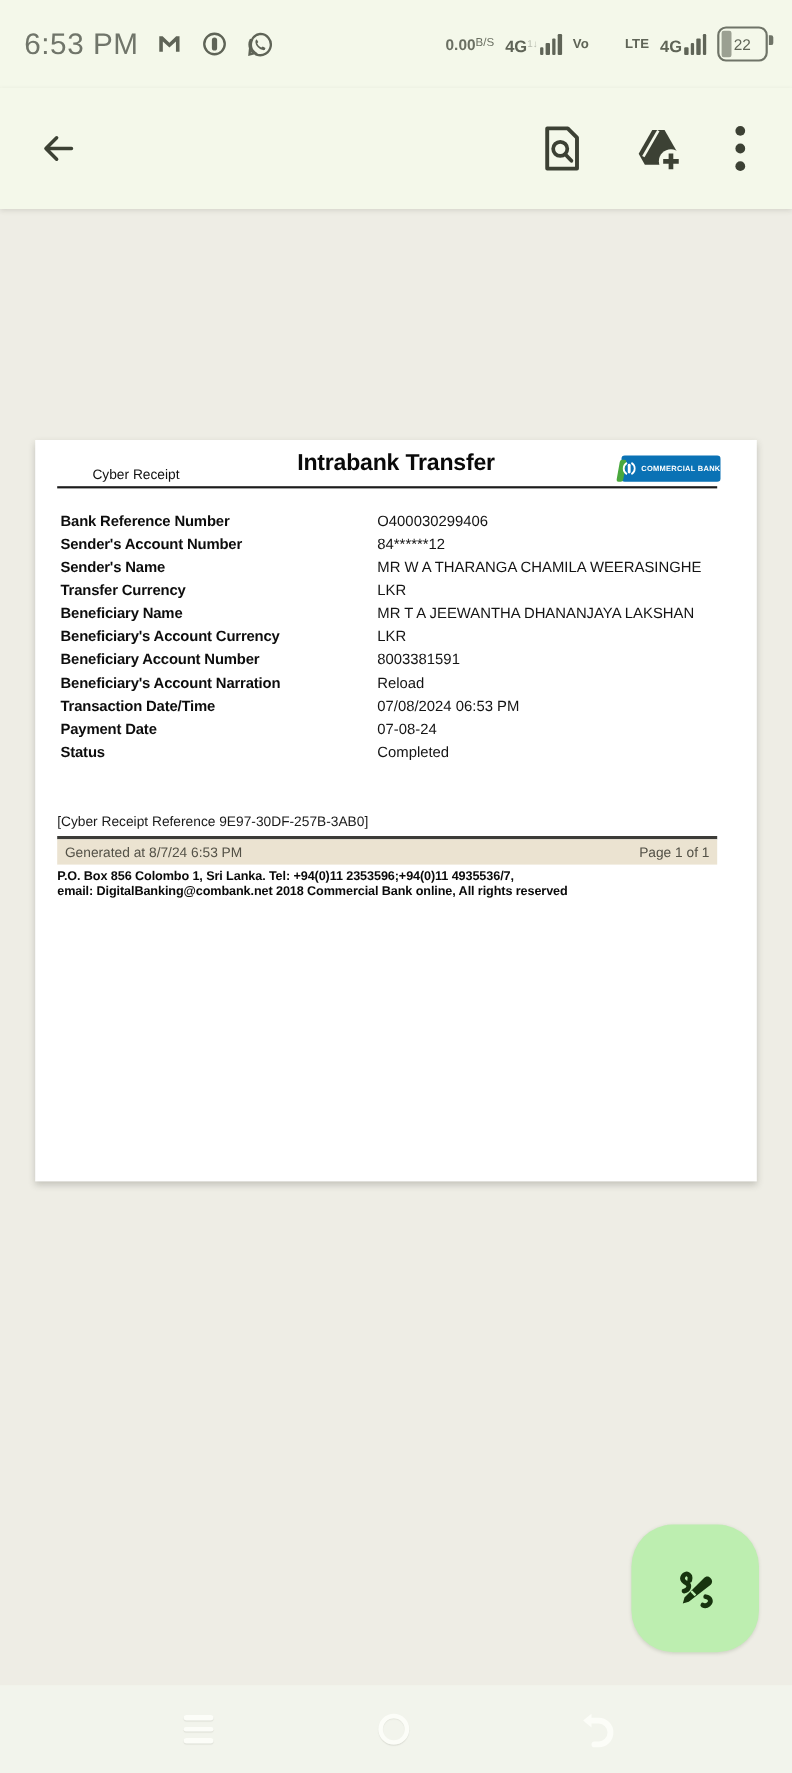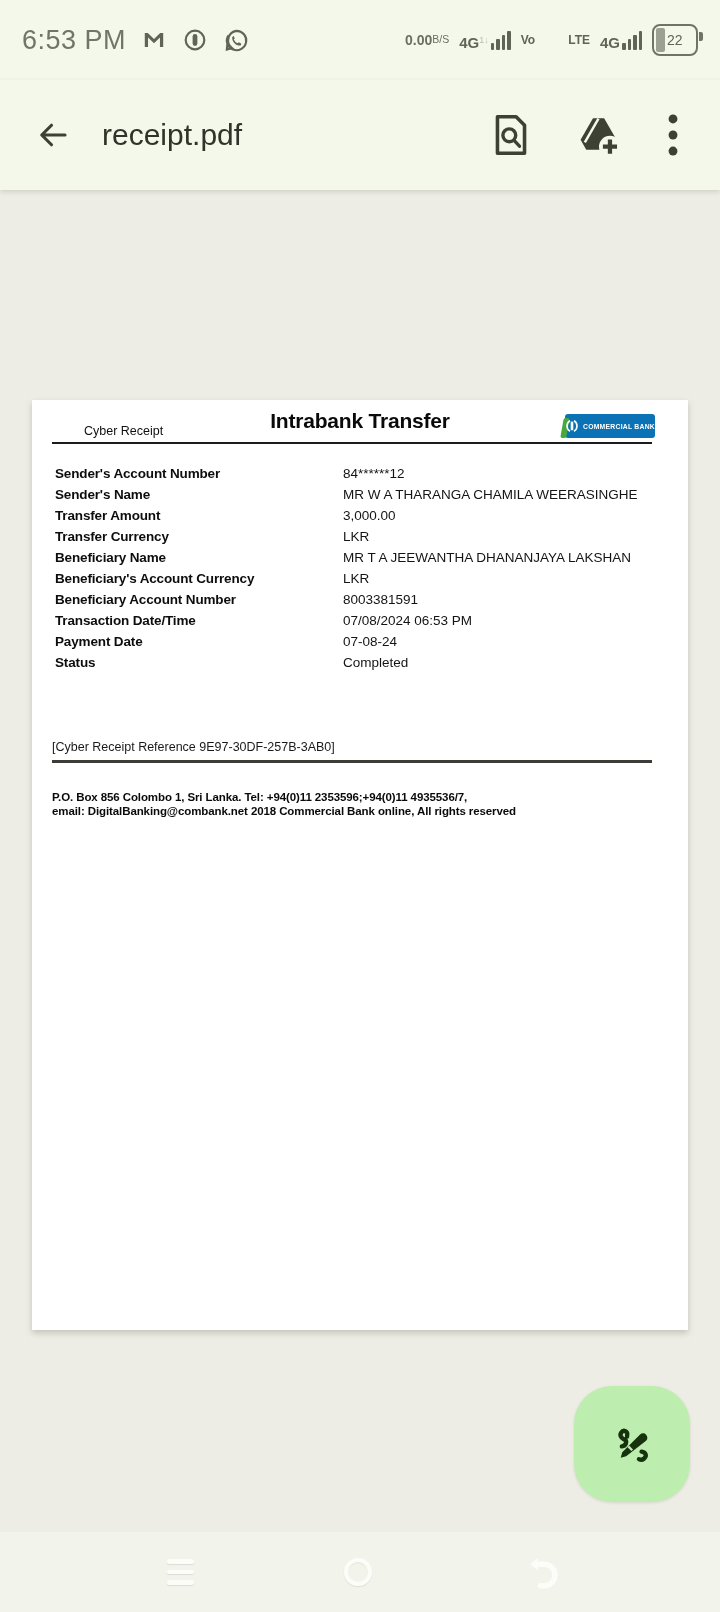--- a/index.html
+++ b/index.html
@@ -35,21 +35,21 @@
 
   
   .app-bar { position:absolute; top:80px; left:0; width:720px; height:110px; background:#f4f8ea;
     display:flex; align-items:center; box-shadow:0 2px 5px rgba(60,60,50,.16); z-index:5; }
   .back-btn { width:70px; height:70px; margin-left:18px; display:flex; align-items:center; justify-content:center; }
   .ab-title { font-size:30px; color:#2f342a; margin-left:14px; }
   .ab-actions { margin-left:auto; display:flex; align-items:center; gap:46px; padding-right:42px; }
   .ab-ic { display:flex; align-items:center; justify-content:center; }
 
   
-  .pdf-page { position:absolute; left:32px; top:400px; width:656px; height:930px; background:#ffffff;
+  .pdf-page { position:absolute; left:32px; top:400px; width:656px; height:674px; background:#ffffff;
     box-shadow:0 3px 6px rgba(50,50,40,.22); font-family:"Liberation Sans", sans-serif; color:#111; }
 
   .doc-type { position:absolute; left:52px; top:24px; font-size:12.5px; color:#101010; }
   .doc-title { position:absolute; left:0; top:9px; width:656px; text-align:center; font-size:21px; font-weight:700; color:#0a0a0a; letter-spacing:-.2px; }
 
   .bank-logo { position:absolute; right:33px; top:14px; width:90px; height:24px; background:#0a72b5;
     border-radius:3px; display:flex; align-items:center; justify-content:center; gap:4px; }
   .bank-logo::before { content:""; position:absolute; left:-3px; bottom:0; width:6px; height:20px;
     background:#49a83d; transform:skewX(-10deg); border-radius:2px; z-index:-0; }
   .logo-emblem { width:14px; height:14px; position:relative; flex:0 0 auto; }
@@ -154,21 +154,20 @@
       </span>
     </div>
   </div>
 
   <div class="app-bar">
     <div class="back-btn">
       <svg width="36" height="36" viewBox="0 0 24 24">
         <path d="M20 12H5.5M11 5.5 4.5 12l6.5 6.5" fill="none" stroke="#3c4134" stroke-width="2.1" stroke-linecap="round" stroke-linejoin="round"></path>
       </svg>
     </div>
-    <span class="ab-title">receipt.pdf</span>
     <div class="ab-actions">
       <span class="ab-ic">
         <svg width="38" height="44" viewBox="0 0 22 26">
           <path d="M3 2.2h11l5 5v16.6H3z" fill="none" stroke="#3c4134" stroke-width="2.1" stroke-linejoin="round"></path>
           <circle cx="10" cy="13.2" r="3.8" fill="none" stroke="#3c4134" stroke-width="2"></circle>
           <path d="M12.8 16.2l3.2 3.4" stroke="#3c4134" stroke-width="2" stroke-linecap="round"></path>
         </svg>
       </span>
       <span class="ab-ic">
         <svg width="46" height="44" viewBox="0 0 26 24">
@@ -200,35 +199,35 @@
           <rect x="5.7" y="2.6" width="2.6" height="8.8" rx="1.3" fill="#fff"></rect>
         </svg>
       </span>
       <span class="logo-text">COMMERCIAL BANK</span>
     </div>
 
     <div class="header-rule"></div>
 
     <div class="fields">
 
+        <div class="field-row">
+          <div class="f-label">Bank Reference Number</div>
+          <div class="f-value">O400030299406</div>
+        </div>
 
         <div class="field-row">
           <div class="f-label">Sender's Account Number</div>
           <div class="f-value">84******12</div>
         </div>
 
         <div class="field-row">
           <div class="f-label">Sender's Name</div>
           <div class="f-value">MR W A THARANGA CHAMILA WEERASINGHE</div>
         </div>
 
-        <div class="field-row">
-          <div class="f-label">Transfer Amount</div>
-          <div class="f-value">3,000.00</div>
-        </div>
 
         <div class="field-row">
           <div class="f-label">Transfer Currency</div>
           <div class="f-value">LKR</div>
         </div>
 
         <div class="field-row">
           <div class="f-label">Beneficiary Name</div>
           <div class="f-value">MR T A JEEWANTHA DHANANJAYA LAKSHAN</div>
         </div>
@@ -236,40 +235,48 @@
         <div class="field-row">
           <div class="f-label">Beneficiary's Account Currency</div>
           <div class="f-value">LKR</div>
         </div>
 
         <div class="field-row">
           <div class="f-label">Beneficiary Account Number</div>
           <div class="f-value">8003381591</div>
         </div>
 
+        <div class="field-row">
+          <div class="f-label">Beneficiary's Account Narration</div>
+          <div class="f-value">Reload</div>
+        </div>
 
         <div class="field-row">
           <div class="f-label">Transaction Date/Time</div>
           <div class="f-value">07/08/2024 06:53 PM</div>
         </div>
 
         <div class="field-row">
           <div class="f-label">Payment Date</div>
           <div class="f-value">07-08-24</div>
         </div>
 
         <div class="field-row">
           <div class="f-label">Status</div>
           <div class="f-value">Completed</div>
         </div>
       </div>
 
     <div class="ref-line">[Cyber Receipt Reference 9E97-30DF-257B-3AB0]</div>
     <div class="dark-rule"></div>
 
+    <div class="gen-strip">
+      <span>Generated at 8/7/24 6:53 PM</span>
+      <span>Page 1 of 1</span>
+    </div>
 
     <div class="pdf-footer">
 
 
         <div>P.O. Box 856 Colombo 1, Sri Lanka. Tel: +94(0)11 2353596;+94(0)11 4935536/7,</div>
 
         <div>email: DigitalBanking@combank.net 2018 Commercial Bank online, All rights reserved</div>
       </div>
   </div>
 

